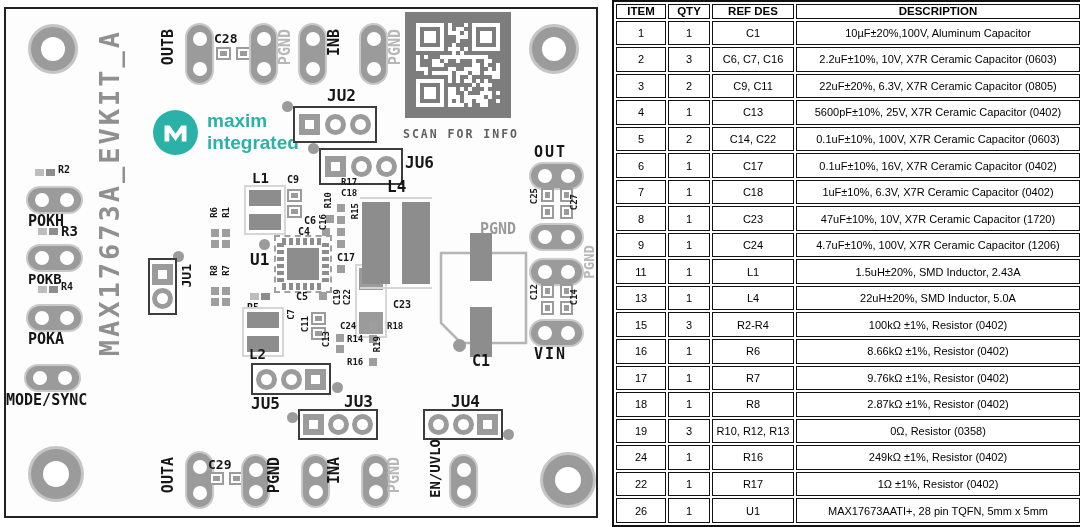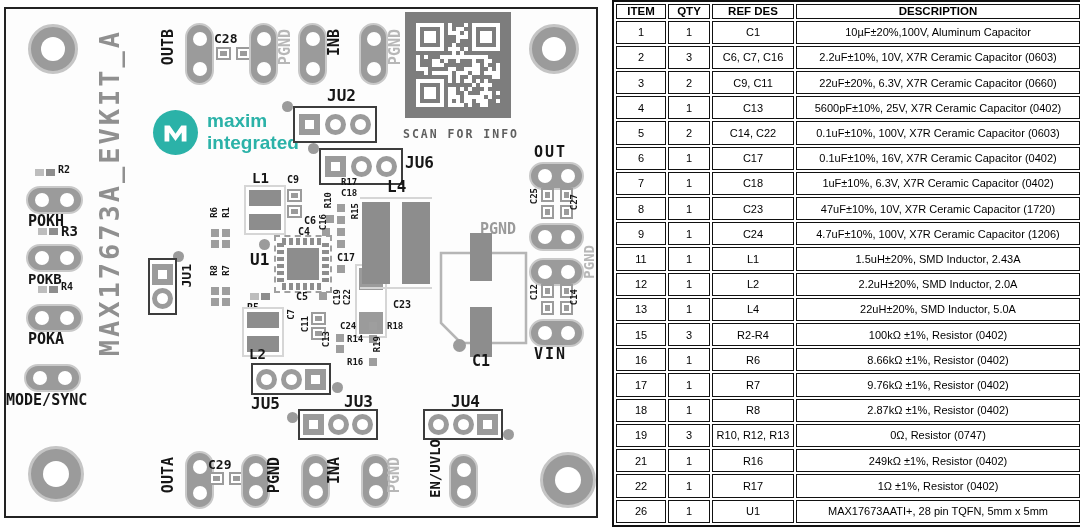--- a/index.html
+++ b/index.html
@@ -554,21 +554,21 @@
           <tr>
             <td>2</td>
             <td>3</td>
             <td>C6, C7, C16</td>
             <td>2.2uF±10%, 10V, X7R Ceramic Capacitor (0603)</td>
           </tr>
           <tr>
             <td>3</td>
             <td>2</td>
             <td>C9, C11</td>
-            <td>22uF±20%, 6.3V, X7R Ceramic Capacitor (0660)</td>
+            <td>22uF±20%, 6.3V, X7R Ceramic Capacitor (0805)</td>
           </tr>
           <tr>
             <td>4</td>
             <td>1</td>
             <td>C13</td>
             <td>5600pF±10%, 25V, X7R Ceramic Capacitor (0402)</td>
           </tr>
           <tr>
             <td>5</td>
             <td>2</td>
@@ -599,26 +599,20 @@
             <td>C24</td>
             <td>4.7uF±10%, 100V, X7R Ceramic Capacitor (1206)</td>
           </tr>
           <tr>
             <td>11</td>
             <td>1</td>
             <td>L1</td>
             <td>1.5uH±20%, SMD Inductor, 2.43A</td>
           </tr>
           <tr>
-            <td>12</td>
-            <td>1</td>
-            <td>L2</td>
-            <td>2.2uH±20%, SMD Inductor, 2.0A</td>
-          </tr>
-          <tr>
             <td>13</td>
             <td>1</td>
             <td>L4</td>
             <td>22uH±20%, SMD Inductor, 5.0A</td>
           </tr>
           <tr>
             <td>15</td>
             <td>3</td>
             <td>R2-R4</td>
             <td>100kΩ ±1%, Resistor (0402)</td>
@@ -638,24 +632,24 @@
           <tr>
             <td>18</td>
             <td>1</td>
             <td>R8</td>
             <td>2.87kΩ ±1%, Resistor (0402)</td>
           </tr>
           <tr>
             <td>19</td>
             <td>3</td>
             <td>R10, R12, R13</td>
-            <td>0Ω, Resistor (0747)</td>
-          </tr>
-          <tr>
-            <td>21</td>
+            <td>0Ω, Resistor (0358)</td>
+          </tr>
+          <tr>
+            <td>24</td>
             <td>1</td>
             <td>R16</td>
             <td>249kΩ ±1%, Resistor (0402)</td>
           </tr>
           <tr>
             <td>22</td>
             <td>1</td>
             <td>R17</td>
             <td>1Ω ±1%, Resistor (0402)</td>
           </tr>

